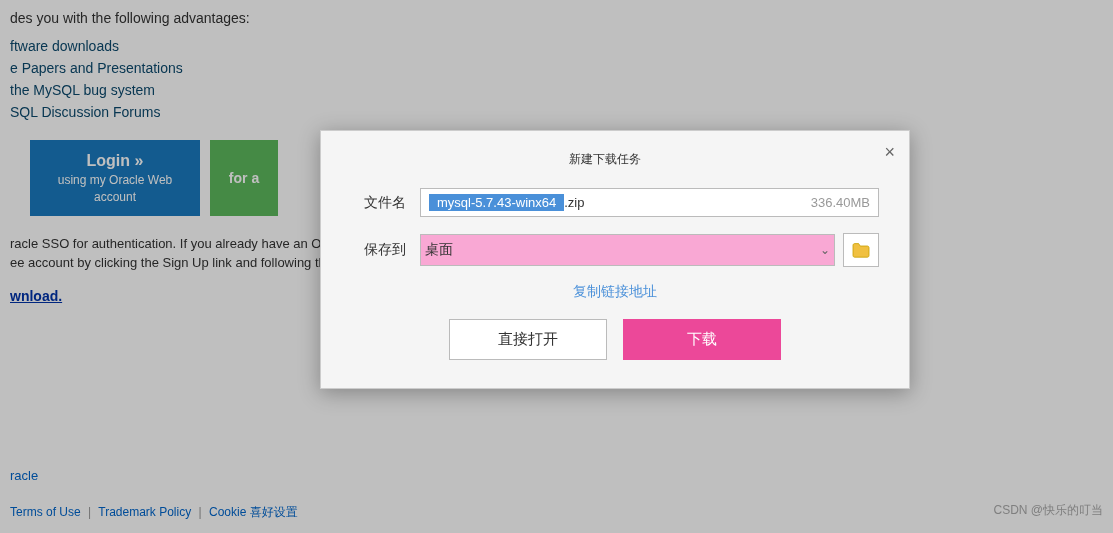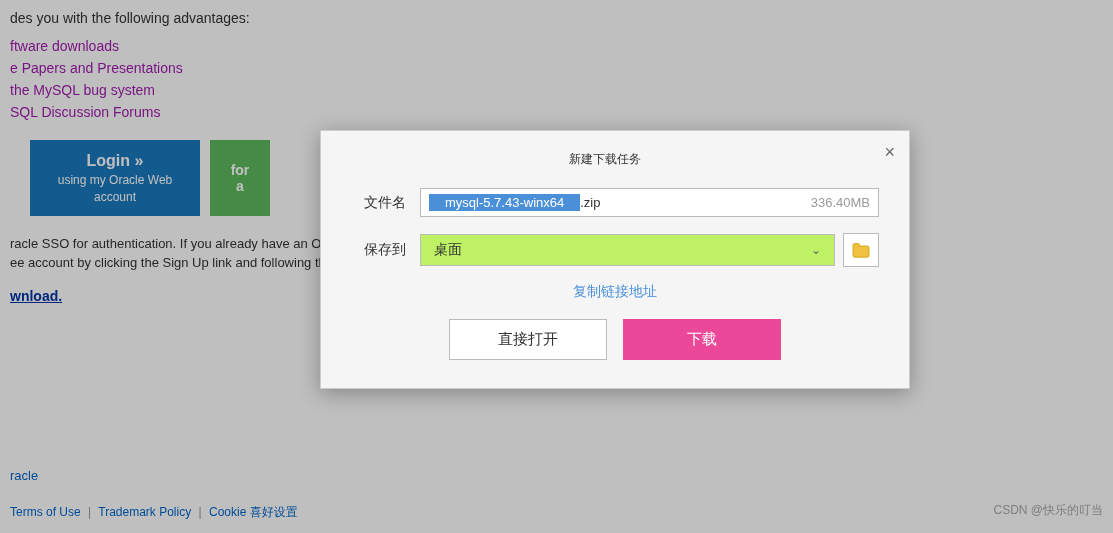--- a/index.html
+++ b/index.html
@@ -32,21 +32,21 @@
     .bg-links {
       list-style: none;
       margin-bottom: 20px;
     }
 
     .bg-links li {
       margin-bottom: 6px;
     }
 
     .bg-links li a {
-      color: #a21caf;
+      color: #0c4a6e;
       text-decoration: none;
       font-size: 14px;
     }
 
     .login-area {
       display: flex;
       gap: 10px;
       margin-bottom: 18px;
       margin-top: 10px;
     }
@@ -76,21 +76,21 @@
     }
 
     .register-btn {
       background: #5cb85c;
       color: #fff;
       border: none;
       padding: 10px 18px;
       cursor: pointer;
       font-size: 14px;
       font-weight: bold;
-      width: 60px;
+      width: 68px;
     }
 
     .bg-description {
       font-size: 13px;
       color: #333;
       max-width: 320px;
       line-height: 1.5;
       margin-bottom: 15px;
     }
 
@@ -205,21 +205,21 @@
       display: flex;
       align-items: center;
       background: #fff;
       border: 1px solid #bbb;
       padding: 5px 8px;
     }
 
     .filename-highlight {
       background: #4a90d9;
       color: #fff;
-      padding: 1px 16px;
+      padding: 1px 8px;
       font-size: 13px;
     }
 
     .filename-rest {
       font-size: 13px;
       color: #333;
     }
 
     .filename-size {
       margin-left: auto;
@@ -230,23 +230,23 @@
 
     .save-to-wrapper {
       flex: 1;
       display: flex;
       align-items: center;
       gap: 8px;
     }
 
     .save-to-select {
       flex: 1;
-      background: #bef264;
+      background: #f9a8d4;
       border: 1px solid #bbb;
-      padding: 6px 13px;
+      padding: 6px 4px;
       font-size: 14px;
       display: flex;
       align-items: center;
       justify-content: space-between;
       cursor: pointer;
     }
 
     .save-to-select .select-text {
       font-size: 14px;
       color: #333;

